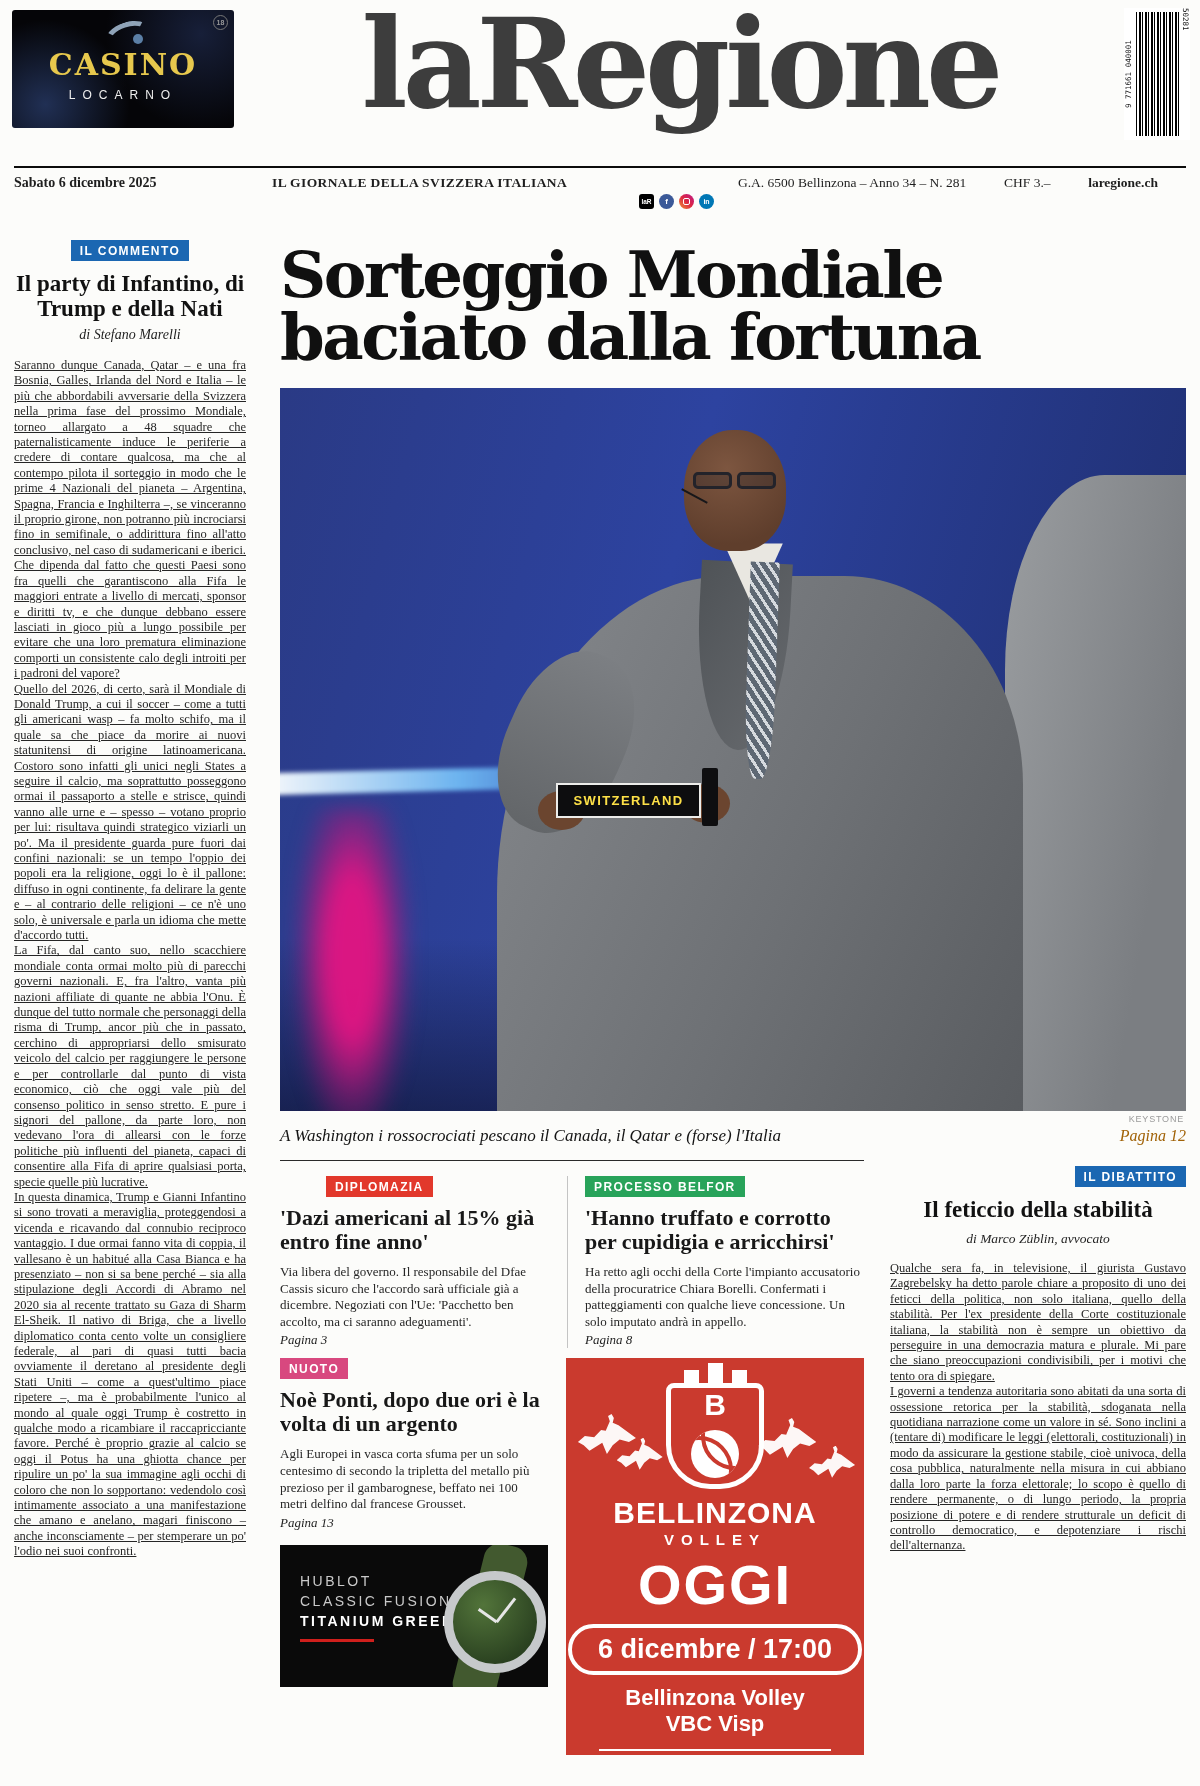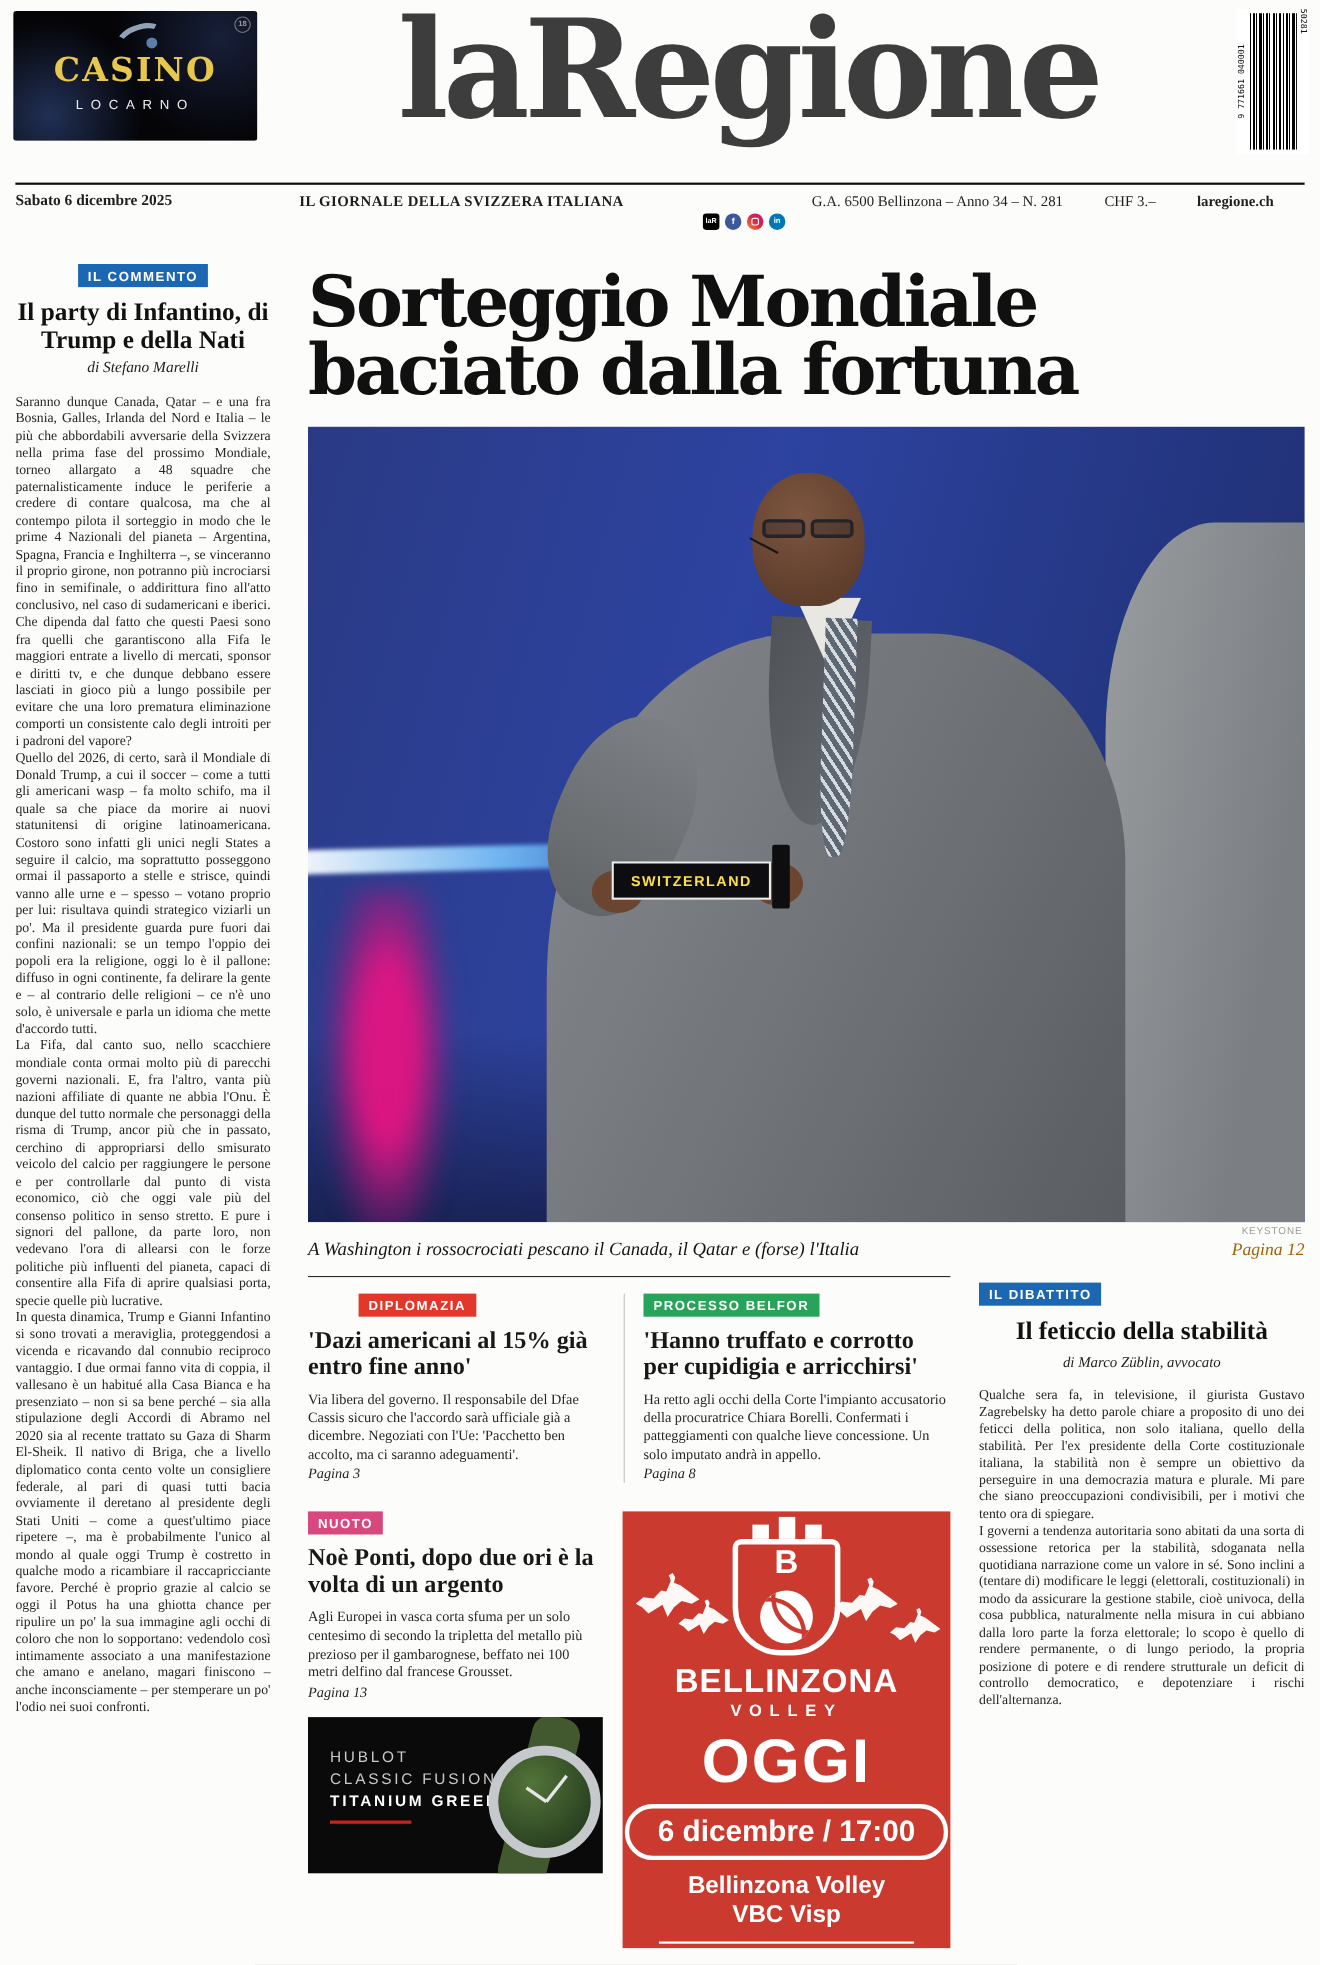--- a/index.html
+++ b/index.html
@@ -50,21 +50,21 @@
   .mainstory{flex:1;min-width:0;}
 
   .badge{display:inline-block;color:#fff;font:700 12px "Liberation Sans",sans-serif;
          letter-spacing:1.4px;padding:4px 9px 3px;}
   .b-blue{background:#1b67b2;} .b-red{background:#e2382b;margin-left:46px;} .b-green{background:#28a35a;} .b-pink{background:#d8487f;}
 
   .commento .badge-wrap{text-align:center;margin-top:12px;}
   .c-title{font:700 23px/25px "Liberation Serif",serif;text-align:center;margin:10px 0 6px;color:#111;}
   .byline{font:italic 400 14px "Liberation Serif",serif;text-align:center;margin-bottom:15px;}
   .bodytext p{margin:0;font:400 12.5px/15.4px "Liberation Serif",serif;text-align:justify;
-              color:#262626;hyphens:auto;-webkit-hyphens:auto;}
+              color:#262626;hyphens:auto;text-decoration:underline;-webkit-hyphens:auto;}
 
   
   .headline{font:700 64px/62px "DejaVu Serif",serif;letter-spacing:-2.5px;color:#101010;
             margin:16px 0 20px;transform-origin:left;}
   .photo{position:relative;height:723px;overflow:hidden;
          background:linear-gradient(105deg,#2a3a85 0%,#2d43a0 40%,#1d2c6a 100%);}
   .ph-stage{position:absolute;left:0;bottom:0;width:55%;height:30%;
             background:linear-gradient(to top,rgba(8,10,30,.55),transparent 80%);}
   .ph-pink{position:absolute;left:1.5%;top:58%;width:13%;height:46%;filter:blur(9px);
            background:radial-gradient(ellipse at 50% 45%,rgba(228,20,130,.95) 0 30%,rgba(180,20,120,.45) 55%,transparent 75%);}
@@ -106,21 +106,21 @@
   .lower{display:flex;gap:26px;}
   .lower-left{width:584px;flex:0 0 584px;}
   .toprule{border-top:1px solid #2a2a2a;margin-bottom:15px;}
   .duo{display:flex;}
   .duo .col-a{width:270px;padding-right:17px;}
   .vdiv{width:1px;background:#c4c4c4;}
   .duo .col-b{flex:1;padding-left:17px;}
   .s-head{font:700 22px/24px "Liberation Serif",serif;color:#181818;margin:9px 0 10px;}
   .s-sum{font:400 13px/16.6px "Liberation Serif",serif;color:#262626;margin:0;}
   .pagina{font:italic 400 13px "Liberation Serif",serif;margin-top:2px;}
-  .row2{display:flex;gap:18px;margin-top:26px;}
+  .row2{display:flex;gap:18px;margin-top:10px;}
   .row2 .col-a{width:268px;flex:0 0 268px;}
 
   
   .hublot{position:relative;margin-top:14px;height:142px;background:#0a0a0a;overflow:hidden;}
   .hu-text{position:absolute;left:20px;top:26px;font:400 14px/20px "Liberation Sans",sans-serif;
            color:#c9c9c9;letter-spacing:2.5px;}
   .hu-text .strong{color:#fff;font-weight:700;}
   .hu-bar{width:74px;height:3px;background:#cf1f1c;margin-top:8px;}
   .watch{position:absolute;right:-8px;top:4px;width:140px;height:150px;}
   .strap{position:absolute;left:52px;top:-6px;width:44px;height:160px;background:#42592f;
@@ -150,21 +150,21 @@
   .v-club{font:700 30px/32px "Liberation Sans",sans-serif;letter-spacing:1px;margin-top:8px;}
   .v-sub{font:700 15px "Liberation Sans",sans-serif;letter-spacing:7px;margin-top:2px;}
   .v-oggi{font:800 56px/58px "Liberation Sans",sans-serif;letter-spacing:2px;margin-top:8px;}
   .v-pill{display:inline-block;border:4px solid #fff;border-radius:40px;padding:6px 26px;
           font:700 27px "Liberation Sans",sans-serif;margin-top:10px;}
   .v-teams{font:700 22px/26px "Liberation Sans",sans-serif;margin-top:10px;}
   .v-rule{width:78%;height:2px;background:#fff;margin:12px auto 10px;}
 
   
   .dibattito{flex:1;min-width:0;}
-  .dib-head{text-align:left;margin-top:6px;}
+  .dib-head{text-align:right;margin-top:6px;}
   .dib-title{font:700 23px/26px "Liberation Serif",serif;text-align:center;margin:10px 0 8px;color:#111;}
   .dib-byline{font:italic 400 13.5px "Liberation Serif",serif;text-align:center;margin-bottom:14px;}
   .dib-close{display:flex;justify-content:space-between;font:400 12.5px/15.4px "Liberation Serif",serif;}
   .dib-close .cont{font-style:italic;white-space:nowrap;margin-left:8px;}
 </style>
 </head>
 <body>
 
 <div class="page">
 

